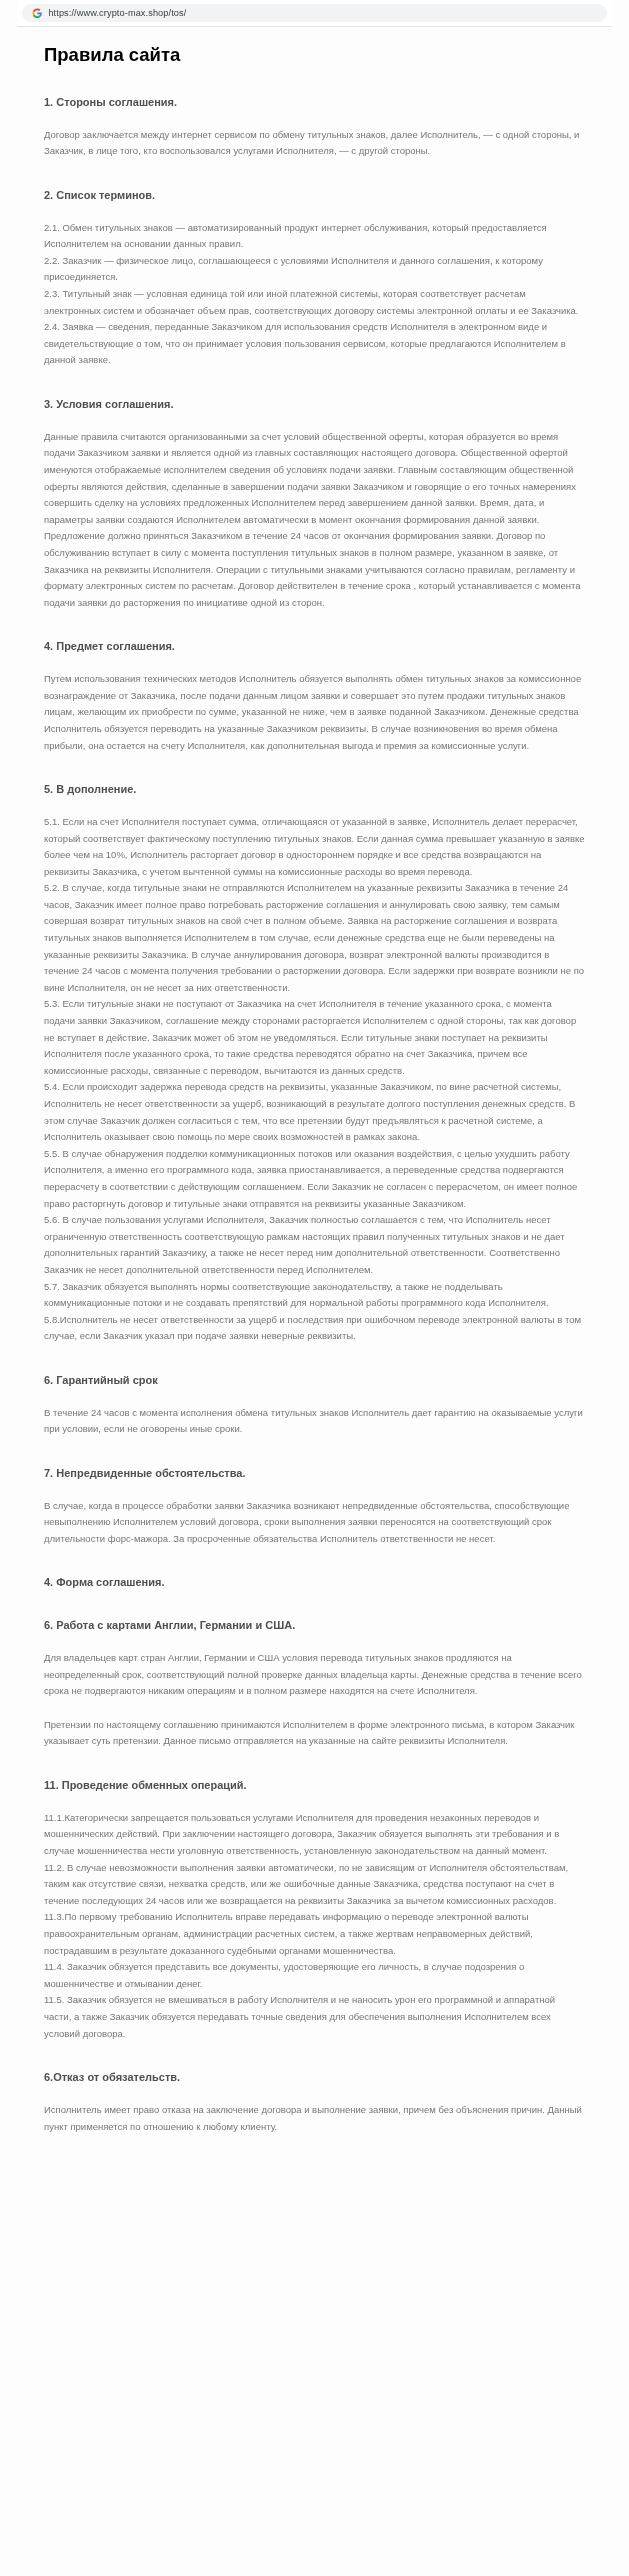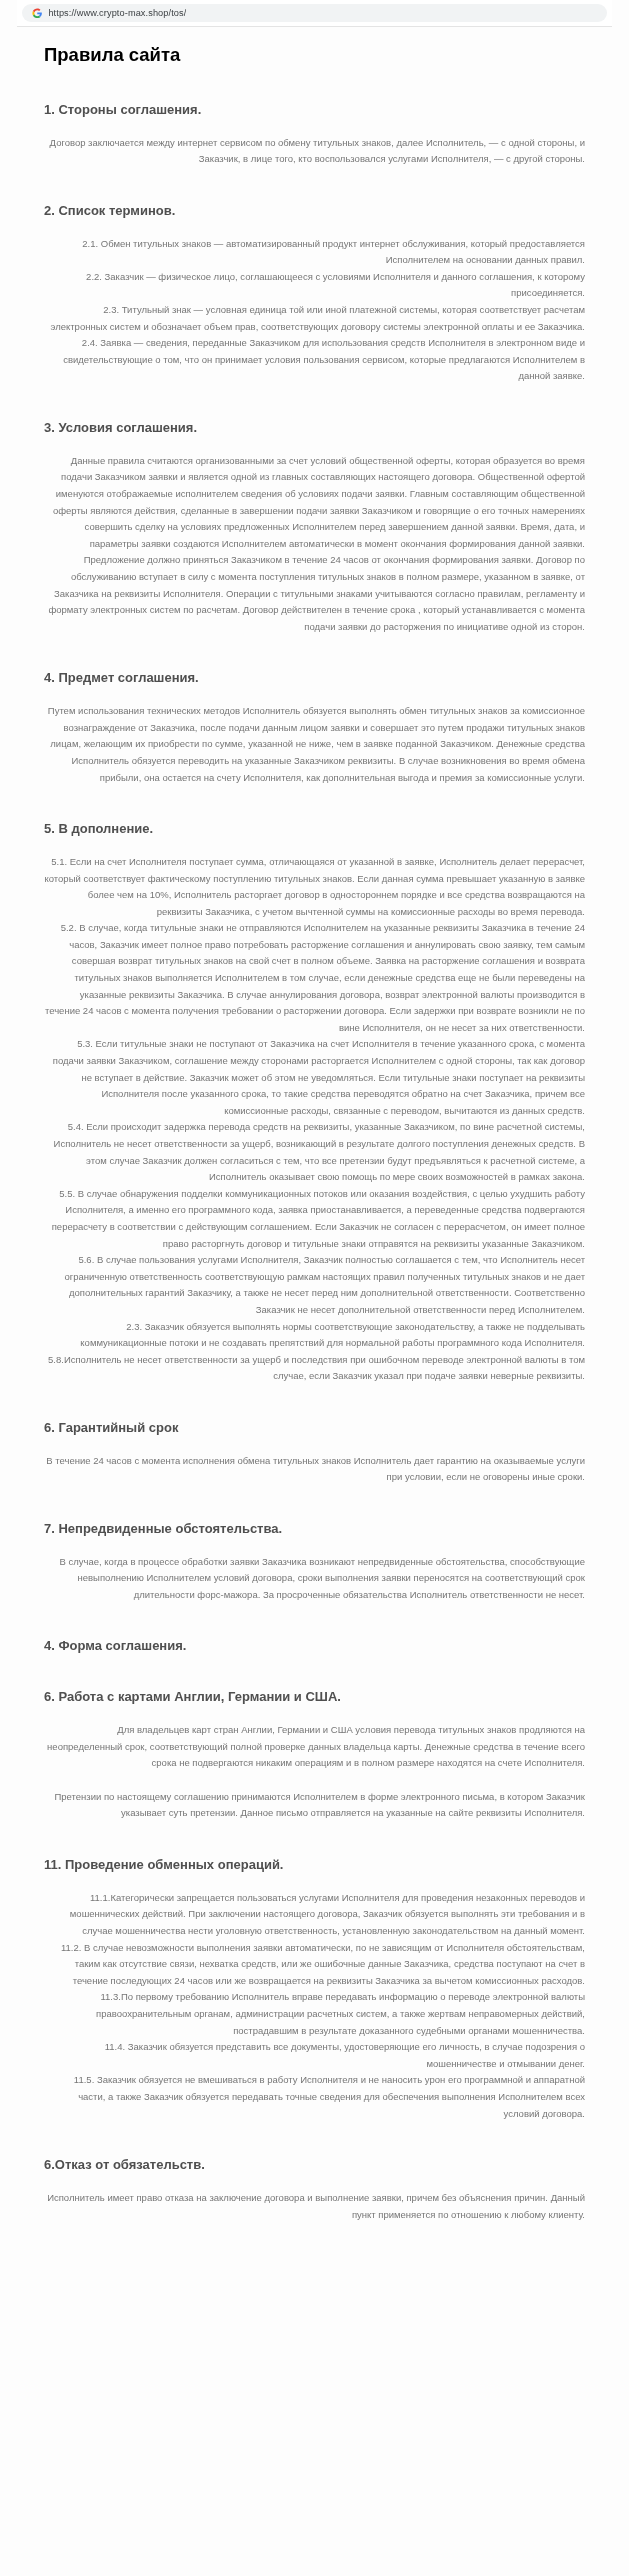--- a/index.html
+++ b/index.html
@@ -46,29 +46,28 @@
     padding: 16px 27px 28px 27px;
   }
   .page-title {
     font-size: 18.5px;
     line-height: 23.4px;
     font-weight: bold;
     color: #000000;
     margin: 0 0 6.2px 0;
   }
   .section-heading {
-    font-size: 13px;
+    font-size: 11px;
     line-height: 14.8px;
     font-weight: bold;
     color: #4f4f4f;
-    margin: 36px 0 0 0;
+    margin: 28px 0 0 0;
   }
   .group {
     margin-top: 17px;
-    text-align: right;
   }
   .line {
     font-size: 9.5px;
     line-height: 16.6px;
     color: #767676;
     margin: 0;
   }
 </style>
 </head>
 <body>
@@ -121,21 +120,21 @@
         </section>
         <section>
           <h2 class="section-heading">5. В дополнение.</h2>
           <div class="group">
             <p class="line">5.1. Если на счет Исполнителя поступает сумма, отличающаяся от указанной в заявке, Исполнитель делает перерасчет, который соответствует фактическому поступлению титульных знаков. Если данная сумма превышает указанную в заявке более чем на 10%, Исполнитель расторгает договор в одностороннем порядке и все средства возвращаются на реквизиты Заказчика, с учетом вычтенной суммы на комиссионные расходы во время перевода.</p>
             <p class="line">5.2. В случае, когда титульные знаки не отправляются Исполнителем на указанные реквизиты Заказчика в течение 24 часов, Заказчик имеет полное право потребовать расторжение соглашения и аннулировать свою заявку, тем самым совершая возврат титульных знаков на свой счет в полном объеме. Заявка на расторжение соглашения и возврата титульных знаков выполняется Исполнителем в том случае, если денежные средства еще не были переведены на указанные реквизиты Заказчика. В случае аннулирования договора, возврат электронной валюты производится в течение 24 часов с момента получения требовании о расторжении договора. Если задержки при возврате возникли не по вине Исполнителя, он не несет за них ответственности.</p>
             <p class="line">5.3. Если титульные знаки не поступают от Заказчика на счет Исполнителя в течение указанного срока, с момента подачи заявки Заказчиком, соглашение между сторонами расторгается Исполнителем с одной стороны, так как договор не вступает в действие. Заказчик может об этом не уведомляться. Если титульные знаки поступает на реквизиты Исполнителя после указанного срока, то такие средства переводятся обратно на счет Заказчика, причем все комиссионные расходы, связанные с переводом, вычитаются из данных средств.</p>
             <p class="line">5.4. Если происходит задержка перевода средств на реквизиты, указанные Заказчиком, по вине расчетной системы, Исполнитель не несет ответственности за ущерб, возникающий в результате долгого поступления денежных средств. В этом случае Заказчик должен согласиться с тем, что все претензии будут предъявляться к расчетной системе, а Исполнитель оказывает свою помощь по мере своих возможностей в рамках закона.</p>
             <p class="line">5.5. В случае обнаружения подделки коммуникационных потоков или оказания воздействия, с целью ухудшить работу Исполнителя, а именно его программного кода, заявка приостанавливается, а переведенные средства подвергаются перерасчету в соответствии с действующим соглашением. Если Заказчик не согласен с перерасчетом, он имеет полное право расторгнуть договор и титульные знаки отправятся на реквизиты указанные Заказчиком.</p>
             <p class="line">5.6. В случае пользования услугами Исполнителя, Заказчик полностью соглашается с тем, что Исполнитель несет ограниченную ответственность соответствующую рамкам настоящих правил полученных титульных знаков и не дает дополнительных гарантий Заказчику, а также не несет перед ним дополнительной ответственности. Соответственно Заказчик не несет дополнительной ответственности перед Исполнителем.</p>
-            <p class="line">2.3. Заказчик обязуется выполнять нормы соответствующие законодательству, а также не подделывать коммуникационные потоки и не создавать препятствий для нормальной работы программного кода Исполнителя.</p>
+            <p class="line">5.7. Заказчик обязуется выполнять нормы соответствующие законодательству, а также не подделывать коммуникационные потоки и не создавать препятствий для нормальной работы программного кода Исполнителя.</p>
             <p class="line">5.8.Исполнитель не несет ответственности за ущерб и последствия при ошибочном переводе электронной валюты в том случае, если Заказчик указал при подаче заявки неверные реквизиты.</p>
           </div>
         </section>
         <section>
           <h2 class="section-heading">6. Гарантийный срок</h2>
           <div class="group">
             <p class="line">В течение 24 часов с момента исполнения обмена титульных знаков Исполнитель дает гарантию на оказываемые услуги при условии, если не оговорены иные сроки.</p>
           </div>
         </section>
         <section>

